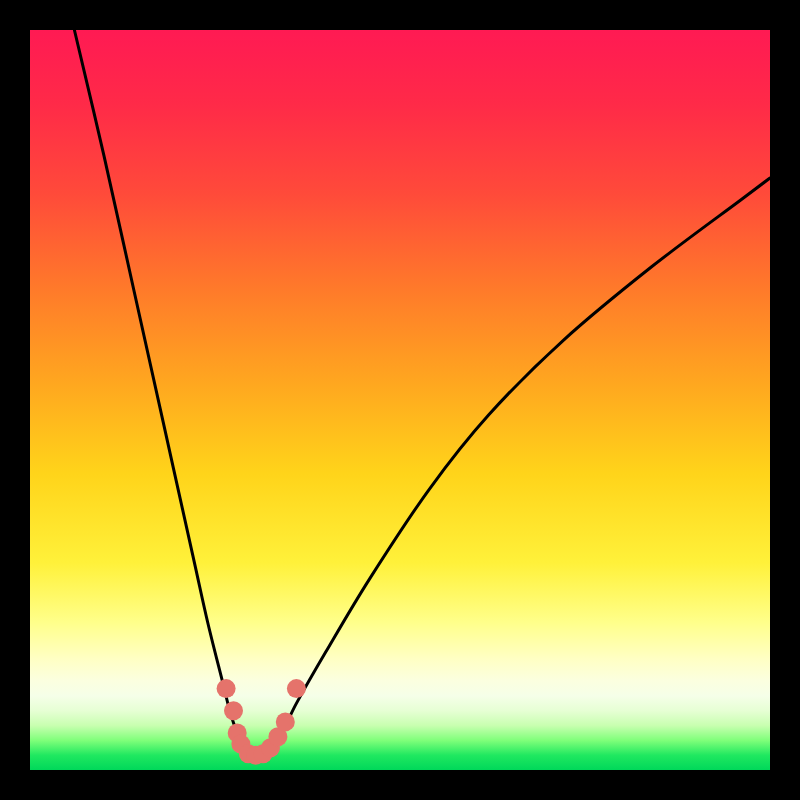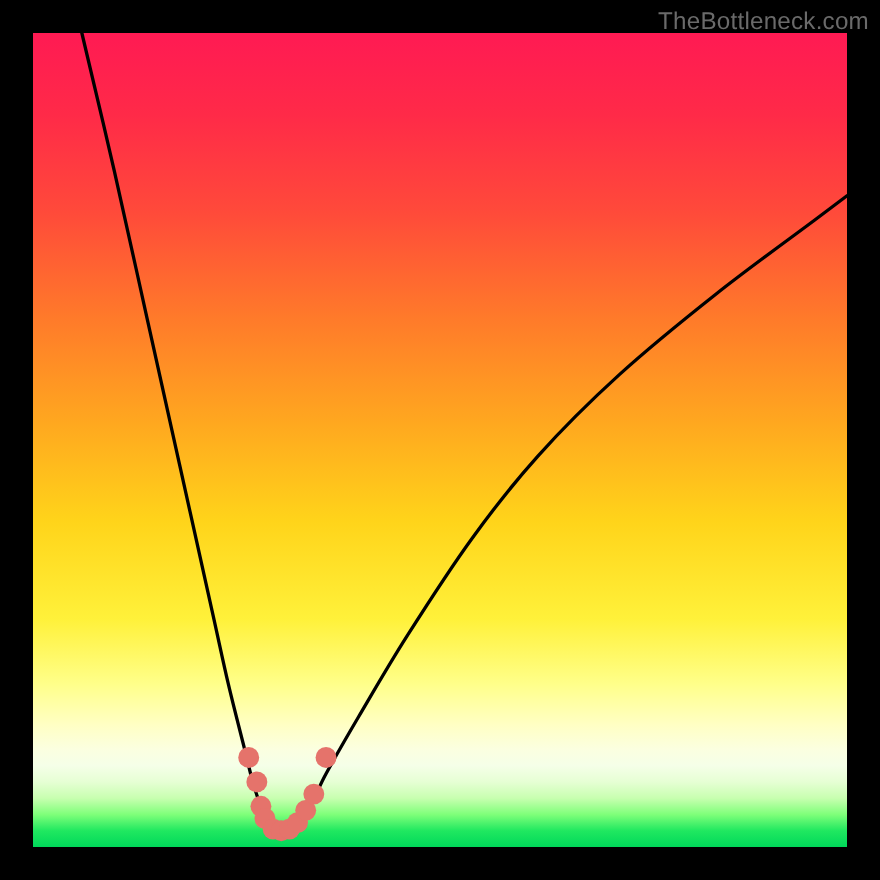--- a/index.html
+++ b/index.html
@@ -81,14 +81,13 @@
           <circle cx="218.29999999999998" cy="723.72" r="9.5" fill="#e5736b"></circle>
           <circle cx="225.7" cy="725.2" r="9.5" fill="#e5736b"></circle>
           <circle cx="233.1" cy="723.72" r="9.5" fill="#e5736b"></circle>
           <circle cx="240.5" cy="717.8" r="9.5" fill="#e5736b"></circle>
           <circle cx="247.9" cy="706.7" r="9.5" fill="#e5736b"></circle>
           <circle cx="255.29999999999998" cy="691.9" r="9.5" fill="#e5736b"></circle>
           <circle cx="266.4" cy="658.6" r="9.5" fill="#e5736b"></circle>
         </g>
     </svg>
   </div>
-  <div class="watermark">TheBottleneck.com</div>
 </div>
 
 </body></html>

